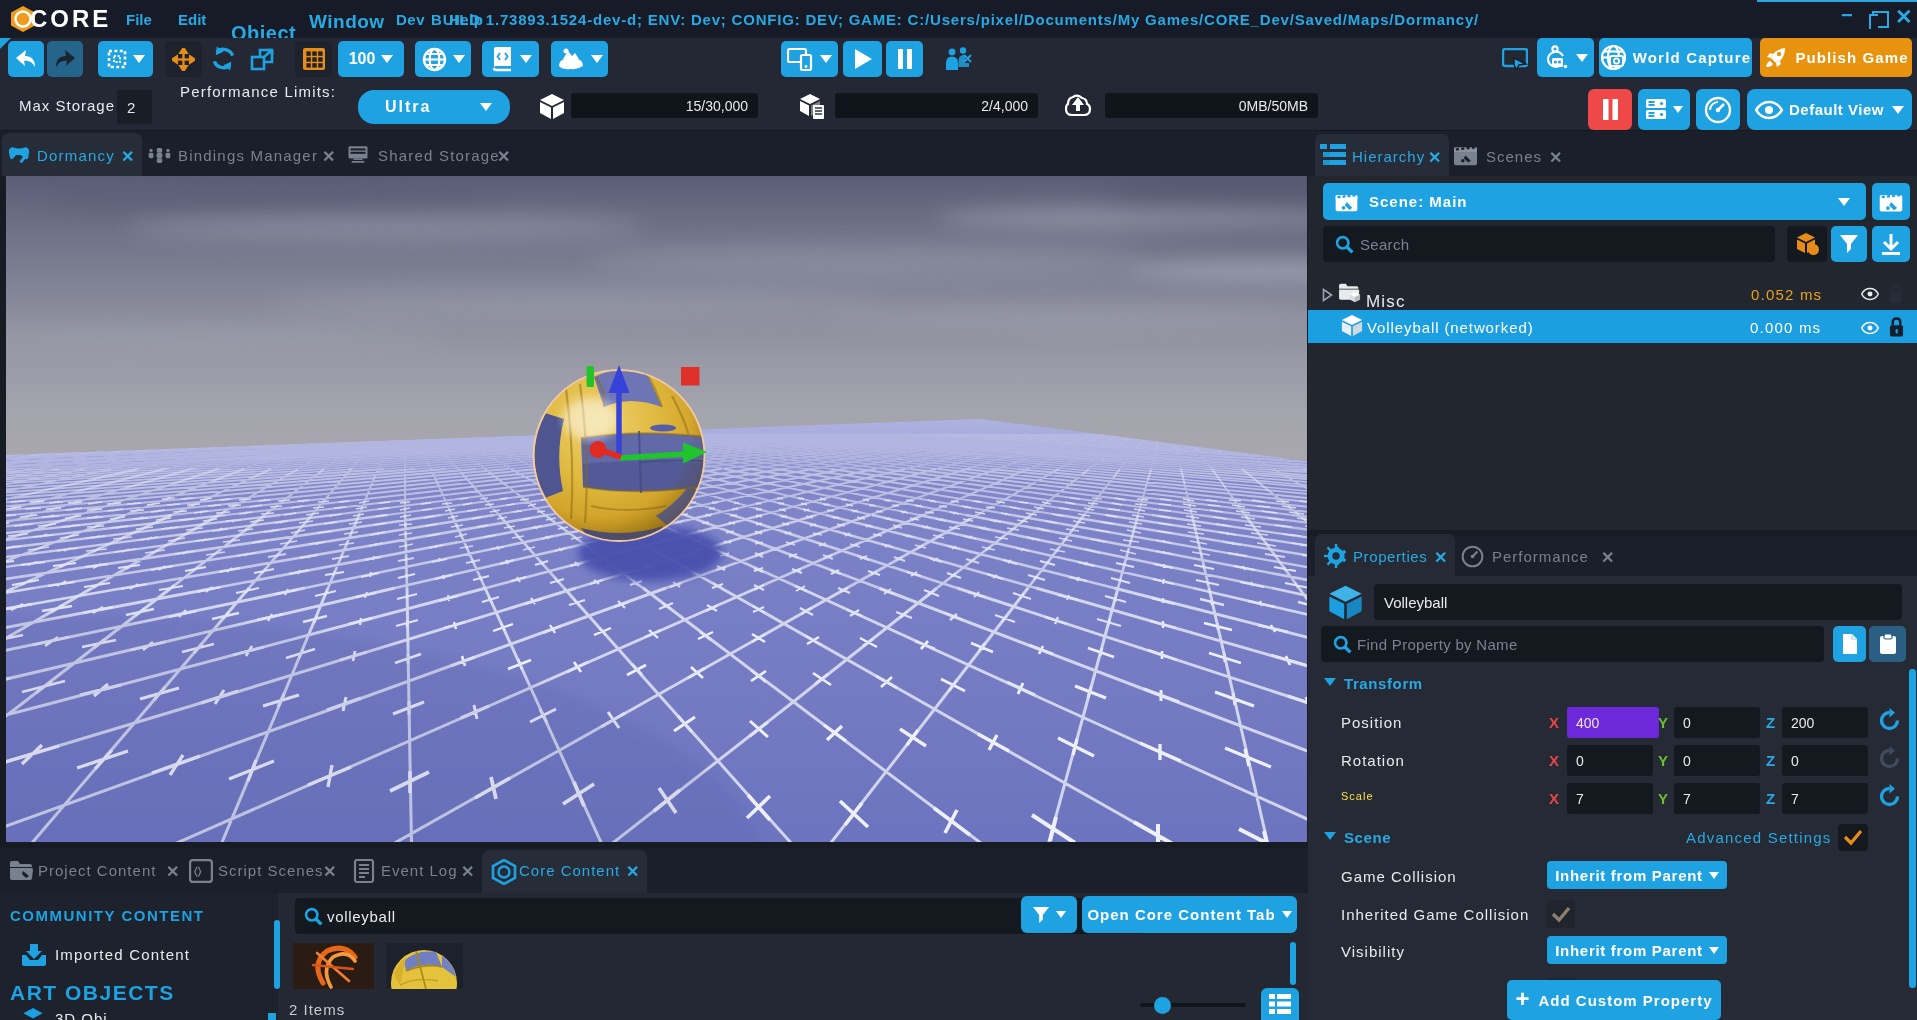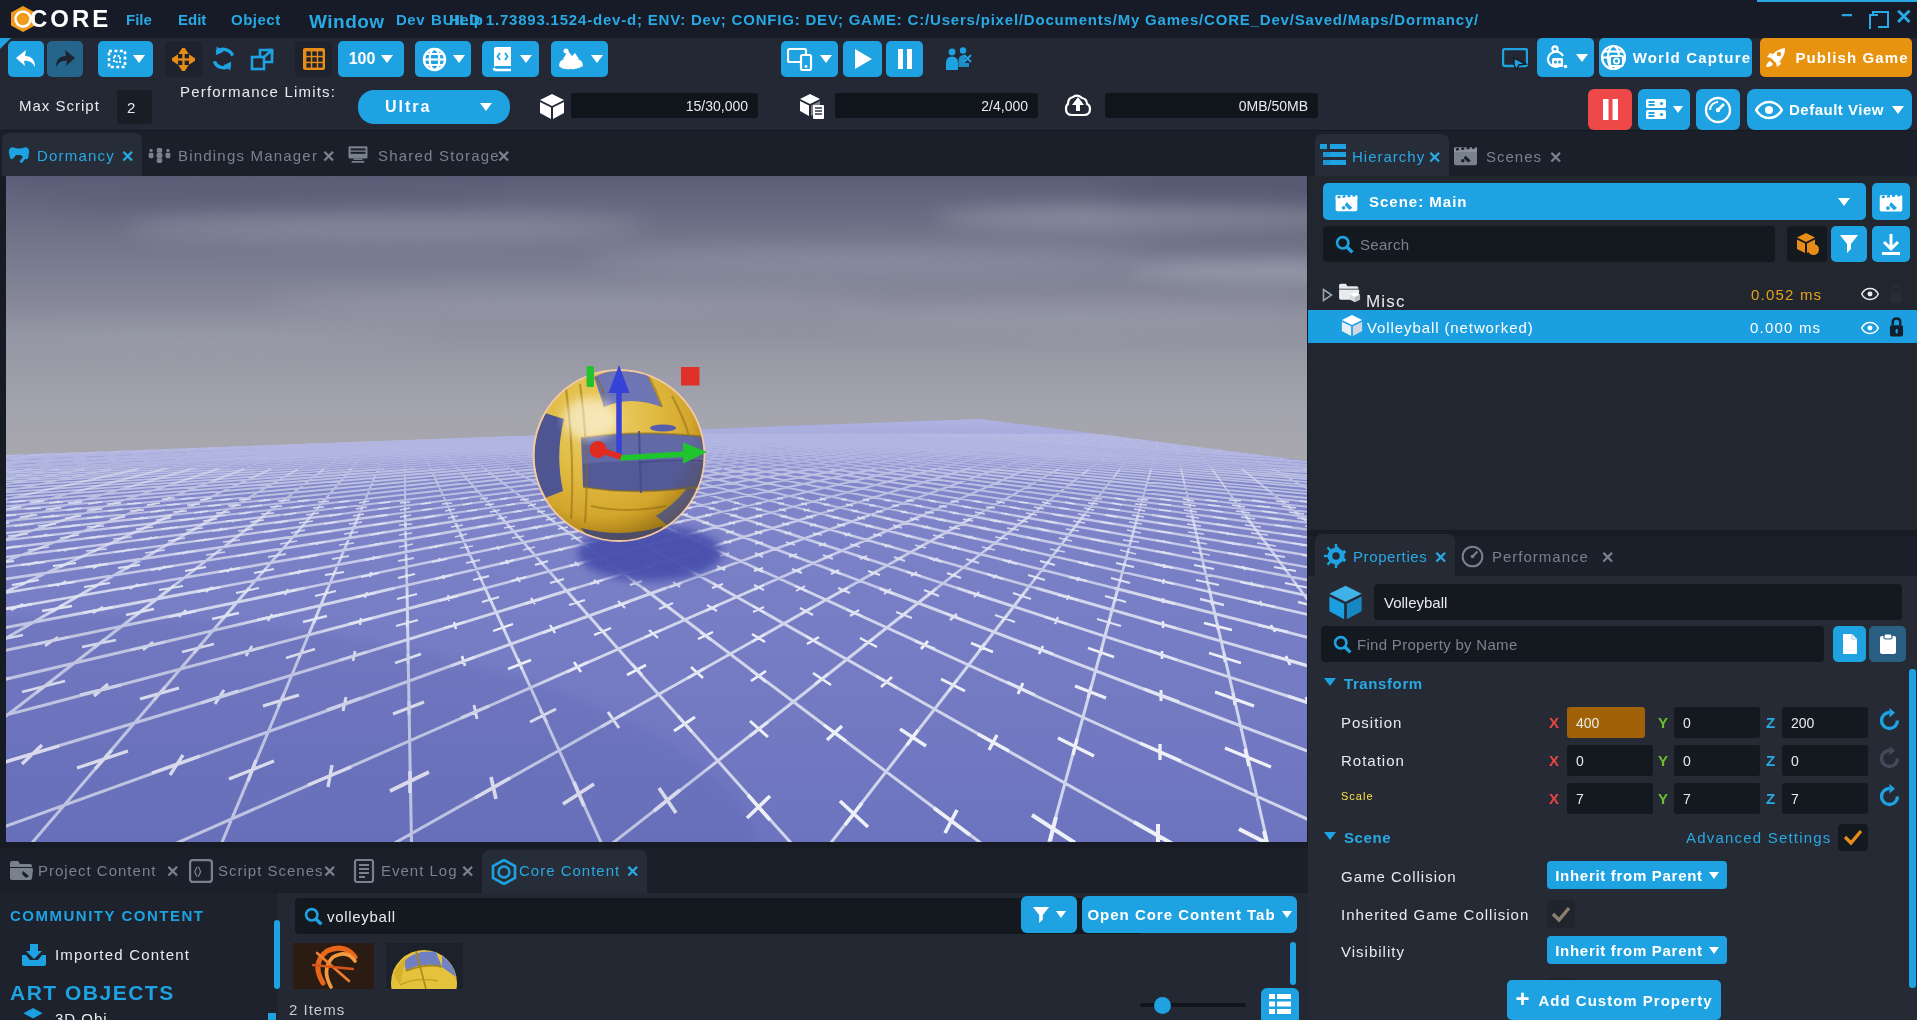--- a/index.html
+++ b/index.html
@@ -14,21 +14,21 @@
 <div class="abs" style="left:8px;top:5px">
 <svg width="30" height="28" viewBox="0 0 30 28">
       <polygon points="15,1 27,7.5 27,20.5 15,27 3,20.5 3,7.5" fill="#f19b1c"></polygon>
       <circle cx="15" cy="14" r="7.5" fill="none" stroke="#fff" stroke-width="2.5"></circle>
       <circle cx="15" cy="14" r="4" fill="#f19b1c"></circle>
     </svg>
 </div>
 <div class="abs" style="left:30px;top:5px;color:#fff;font-size:24px;font-weight:bold;letter-spacing:3px">CORE</div>
 <div class="abs blue" style="left:126px;top:11px;font-size:15px;font-weight:bold">File</div>
 <div class="abs blue" style="left:178px;top:11px;font-size:15px;font-weight:bold">Edit</div>
-<div class="abs blue" style="left:231px;top:11px;font-size:15px;font-weight:bold;letter-spacing:.5px">Object</div>
+<div class="abs blue" style="left:231px;top:22px;font-size:20px;font-weight:bold;letter-spacing:.5px">Object</div>
 <div class="abs blue" style="left:309px;top:11px;font-size:19px;font-weight:bold;letter-spacing:.5px">Window</div>
 <div class="abs blue" style="left:396px;top:11px;font-size:15px;font-weight:bold;letter-spacing:.5px">Dev</div>
 <div class="abs blue" style="left:449px;top:11px;font-size:15px;font-weight:bold;letter-spacing:.5px">Help</div>
 <div class="abs blue" style="left:431px;top:11px;font-size:15px;font-weight:bold;letter-spacing:0.8px;white-space:nowrap">BUILD 1.73893.1524-dev-d; ENV: Dev; CONFIG: DEV; GAME: C:/Users/pixel/Documents/My Games/CORE_Dev/Saved/Maps/Dormancy/</div>
 <div class="abs blue" style="left:1841px;top:4px;font-size:20px;font-weight:bold">−</div>
 <div class="abs" style="left:1872px;top:11px;width:13px;height:13px;border:2px solid #29a9e3"></div>
 <div class="abs" style="left:1869px;top:14px;width:7px;height:13px;background:#161b27;border-top:2px solid #29a9e3;border-left:2px solid #29a9e3"></div>
 <div class="abs blue" style="left:1895px;top:5px;font-size:21px;font-weight:bold">✕</div>
 
 <div class="abs" style="left:0;top:38px;width:1917px;height:46px;background:#232834"></div>
@@ -192,21 +192,21 @@
         <path d="M22 3 Q15 4 10 9 L8 13 L13 18 L17 16 Q22 11 22 3 Z"></path>
         <path d="M8 13 L4 12 L7 8 L10 9 Z" opacity=".95"></path>
         <path d="M13 18 L14 22 L18 19 L17 16 Z" opacity=".95"></path>
         <path d="M3 22 Q4 17 7 16 L10 19 Q9 22 3 22 Z"></path>
       </g>
       <circle cx="16" cy="9" r="2.2" fill="#e8930f"></circle>
     </svg>
 Publish Game</div>
 
 <div class="abs" style="left:0;top:84px;width:1917px;height:47px;background:#232834;border-bottom:1px solid #141821;box-sizing:border-box"></div>
-<div class="abs" style="left:19px;top:97px;color:#e8eaee;font-size:15px;letter-spacing:1px">Max Script</div>
+<div class="abs" style="left:19px;top:97px;color:#e8eaee;font-size:15px;letter-spacing:1px">Max Storage</div>
 <div class="abs" style="left:117px;top:90px;width:35px;height:34px;background:#191d26;border-radius:3px;color:#e8eaee;font-size:15px;display:flex;align-items:center;padding-left:10px;box-sizing:border-box">2</div>
 <div class="abs" style="left:180px;top:83px;color:#e8eaee;font-size:15px;letter-spacing:1.2px">Performance Limits:</div>
 <div class="btn" style="left:358px;top:90px;width:152px;height:34px;border-radius:16px;color:#fff;font-size:16px;font-weight:bold;letter-spacing:2px;justify-content:flex-start;padding-left:27px;box-sizing:border-box">Ultra<div class="cart" style="position:absolute;right:18px"></div></div>
 <div class="abs" style="left:538px;top:93px">
 <svg width="28" height="27" viewBox="0 0 28 27">
       <g fill="#fff">
         <path d="M14 1 L26 7 L14 13 L2 7 Z"></path>
         <path d="M2 9 L13 14.5 L13 26 L2 20 Z"></path>
         <path d="M26 9 L15 14.5 L15 26 L26 20 Z"></path>
       </g>
@@ -629,21 +629,21 @@
 <div class="btn" style="left:1869px;top:626px;width:37px;height:36px;background:#2a5f83;border-radius:5px">
 <svg width="18" height="22" viewBox="0 0 18 22">
       <rect x="1" y="3" width="16" height="18" rx="2" fill="#fff"></rect>
       <rect x="5" y="1" width="8" height="5" rx="1.5" fill="#fff" stroke="#2a5f83" stroke-width="1.2"></rect>
     </svg>
   </div>
 <div class="abs" style="left:1324px;top:678px;width:0;height:0;border-left:6px solid transparent;border-right:6px solid transparent;border-top:8px solid #1ea2e2"></div>
 <div class="abs blue" style="left:1344px;top:675px;font-size:15px;font-weight:bold;letter-spacing:.6px">Transform</div>
 <div class="abs" style="left:1341px;top:714px;color:#e8eaee;font-size:15px;letter-spacing:1px">Position</div>
 <div class="abs" style="left:1549px;top:714px;color:#e84545;font-size:15px;font-weight:bold">X</div>
-<div class="abs" style="left:1567px;top:707px;width:78px;height:31px;background:#a16207;border-radius:3px;color:#e8eaee;font-size:14px;display:flex;align-items:center;padding-left:9px;box-sizing:border-box">400</div>
+<div class="abs" style="left:1567px;top:707px;width:92px;height:31px;background:#6d28d9;border-radius:3px;color:#e8eaee;font-size:14px;display:flex;align-items:center;padding-left:9px;box-sizing:border-box">400</div>
 <div class="abs" style="left:1658px;top:714px;color:#6abe30;font-size:15px;font-weight:bold">Y</div>
 <div class="abs" style="left:1674px;top:707px;width:86px;height:31px;background:#14181f;border-radius:3px;color:#e8eaee;font-size:14px;display:flex;align-items:center;padding-left:9px;box-sizing:border-box">0</div>
 <div class="abs" style="left:1766px;top:714px;color:#29a9e3;font-size:15px;font-weight:bold">Z</div>
 <div class="abs" style="left:1782px;top:707px;width:86px;height:31px;background:#14181f;border-radius:3px;color:#e8eaee;font-size:14px;display:flex;align-items:center;padding-left:9px;box-sizing:border-box">200</div>
 <div class="abs" style="left:1877px;top:708px">
 <svg width="25" height="25" viewBox="0 0 25 25">
       <path d="M20.5 12.5 A 8 8 0 1 1 12.5 4.5" fill="none" stroke="#1ea2e2" stroke-width="3.4"></path>
       <polygon points="12.5,0 12.5,9.5 18,4.8" fill="#1ea2e2"></polygon>
     </svg></div>
 <div class="abs" style="left:1341px;top:752px;color:#e8eaee;font-size:15px;letter-spacing:1px">Rotation</div>

